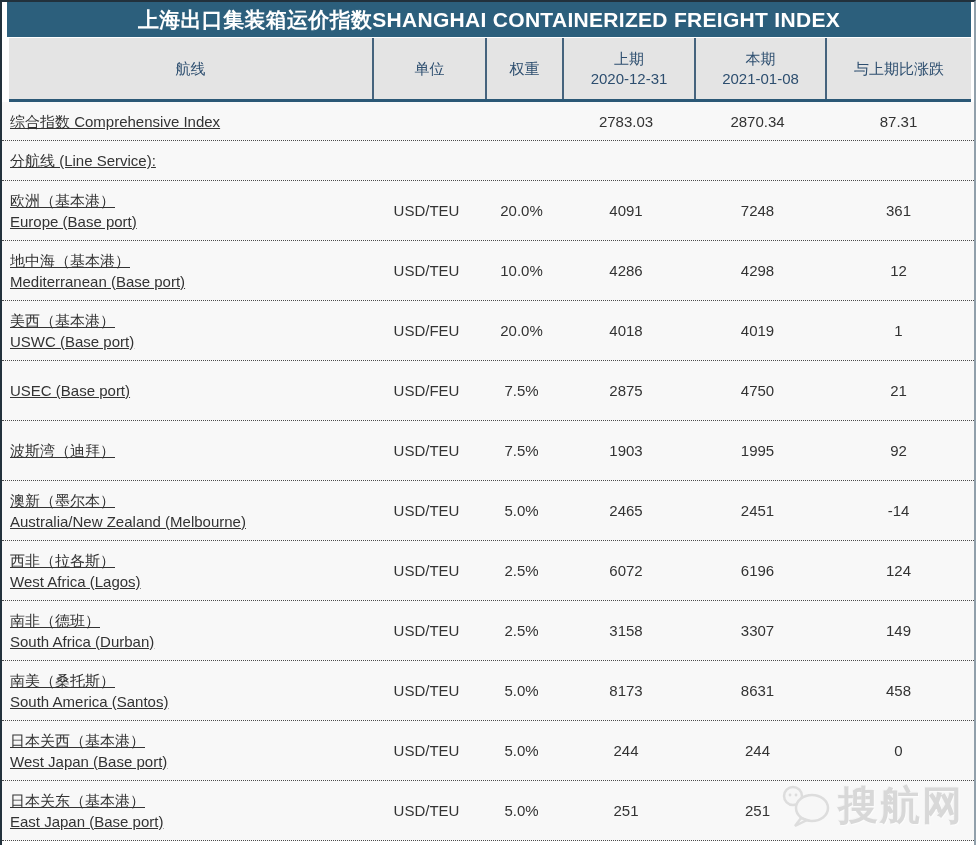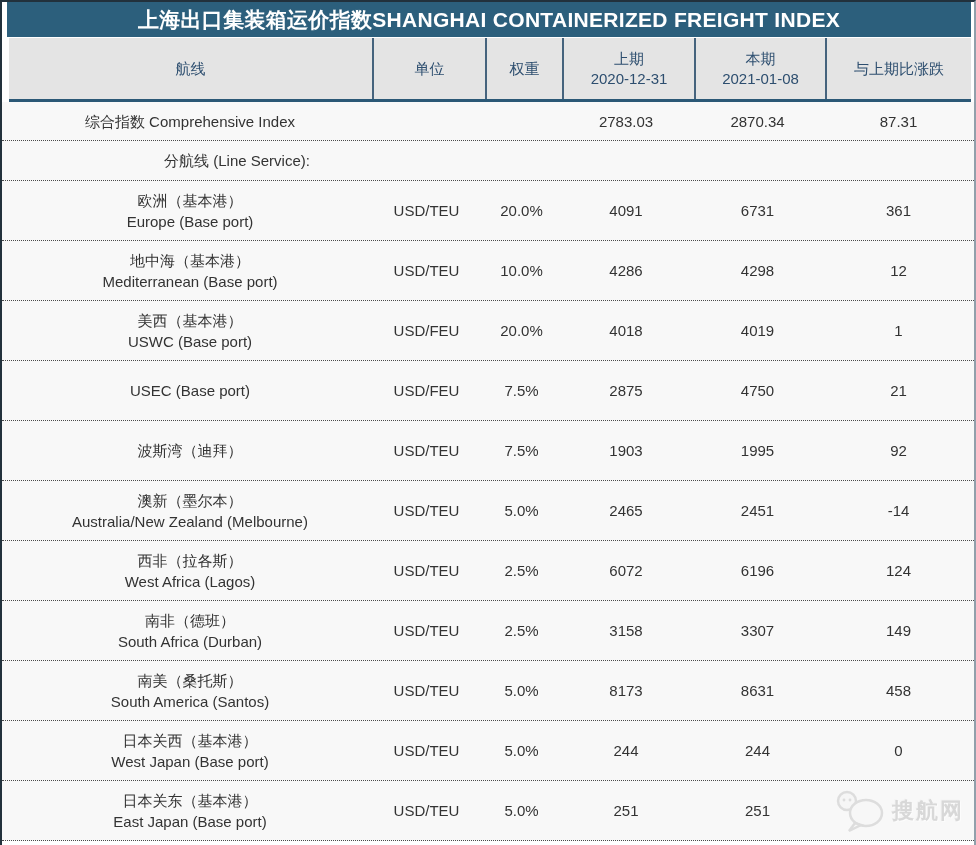--- a/index.html
+++ b/index.html
@@ -43,41 +43,42 @@
   .tbody { width:100%; }
   .row {
     display:grid;
     grid-template-columns:368px 113px 77px 132px 131px auto;
     background:#f8f8f8;
     border-bottom:1px dotted #4a4a4a;
     align-items:center;
     box-sizing:border-box;
   }
   .row.summary { height:39px; }
-  .row.section { height:40px;padding-left:47px; }
+  .row.section { height:40px; }
   .row.route  { height:60px; }
   .cell {
     text-align:center;
     font-size:15px;
     color:#333333;
   }
   .cell.route-cell {
-    text-align:center;
+    text-align:left;
     padding-left:8px;
     line-height:21px;
+    text-decoration:underline;
   }
   .watermark {
     position:absolute;
     right:10px; bottom:12px;
     display:flex; align-items:center; gap:5px;
     opacity:0.6;
     pointer-events:none;
   }
   .watermark-text {
-    font-size:22px;
+    font-size:40px;
     font-weight:bold;
     color:#c3c3c3;
     letter-spacing:2px;
     text-shadow:1px 1px 0 #ffffff, -1px -1px 0 #f2f2f2;
   }
 </style>
 </head>
 <body>
 
 <div class="wrap">
@@ -129,21 +130,21 @@
     <div class="cell"></div>
   </div>
       <div class="row route">
     <div class="cell route-cell">
           <div>欧洲（基本港）</div>
           <div>Europe (Base port)</div>
         </div>
     <div class="cell">USD/TEU</div>
     <div class="cell">20.0%</div>
     <div class="cell">4091</div>
-    <div class="cell">6731</div>
+    <div class="cell">7248</div>
     <div class="cell">361</div>
   </div>
       <div class="row route">
     <div class="cell route-cell">
           <div>地中海（基本港）</div>
           <div>Mediterranean (Base port)</div>
         </div>
     <div class="cell">USD/TEU</div>
     <div class="cell">10.0%</div>
     <div class="cell">4286</div>

